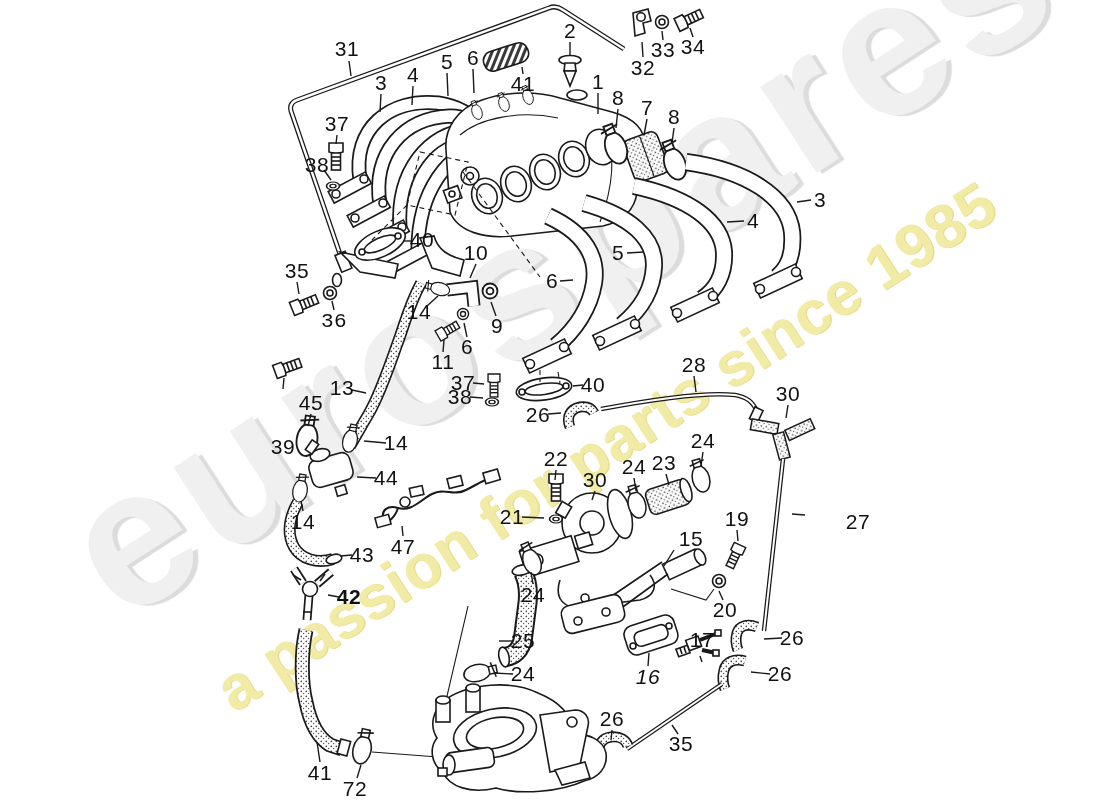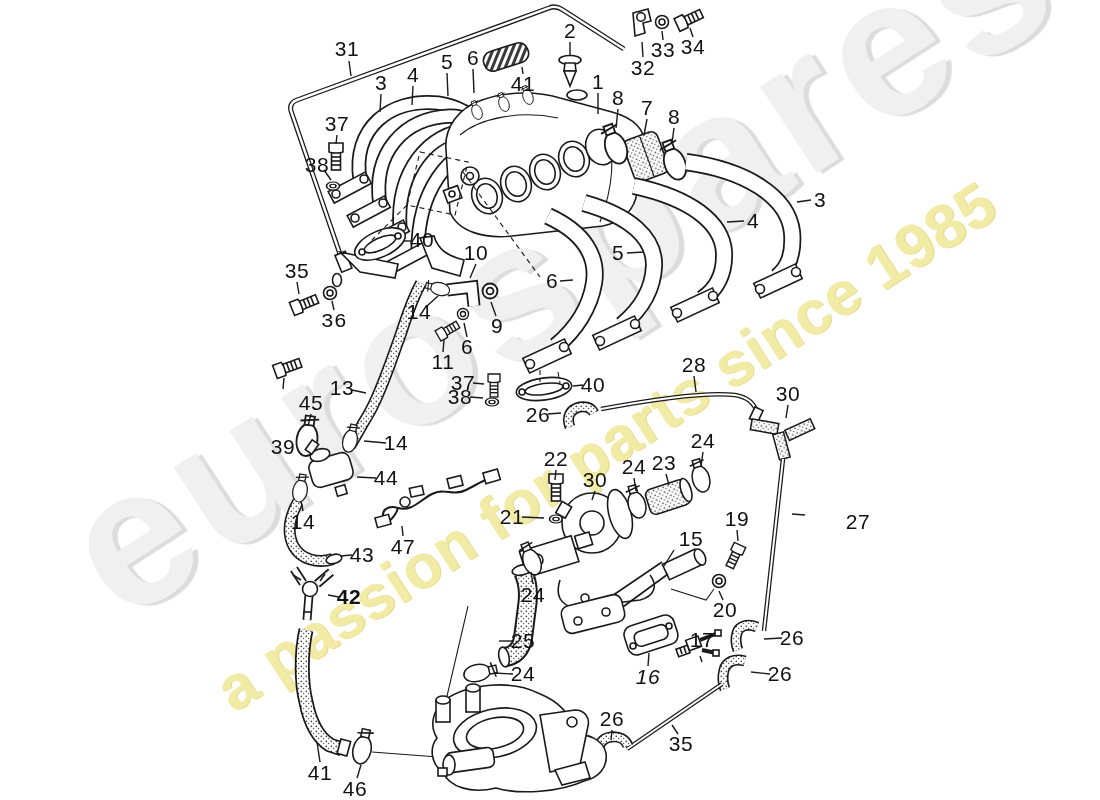--- a/index.html
+++ b/index.html
@@ -474,15 +474,15 @@
       <div class="callout" style="left: 533px; top: 595px;">24</div>
       <div class="callout" style="left: 523px; top: 641px;">25</div>
       <div class="callout" style="left: 523px; top: 674px;">24</div>
       <div class="callout" style="left: 648px; top: 677px; font-style: italic;">16</div>
       <div class="callout" style="left: 702px; top: 640px;">17</div>
       <div class="callout" style="left: 792px; top: 638px;">26</div>
       <div class="callout" style="left: 780px; top: 674px;">26</div>
       <div class="callout" style="left: 612px; top: 719px;">26</div>
       <div class="callout" style="left: 681px; top: 744px;">35</div>
       <div class="callout" style="left: 320px; top: 773px;">41</div>
-      <div class="callout" style="left: 355px; top: 789px;">46</div>
+      <div class="callout" style="left: 355px; top: 789px;">72</div>
     </div>
 </div>
 
 </body></html>

